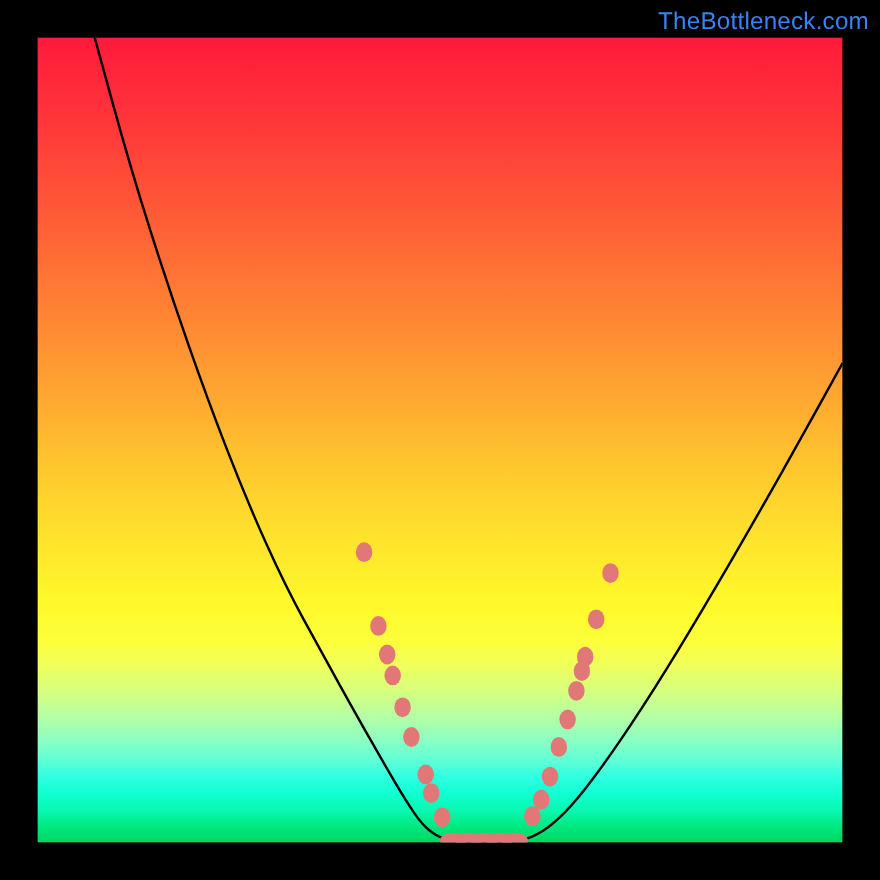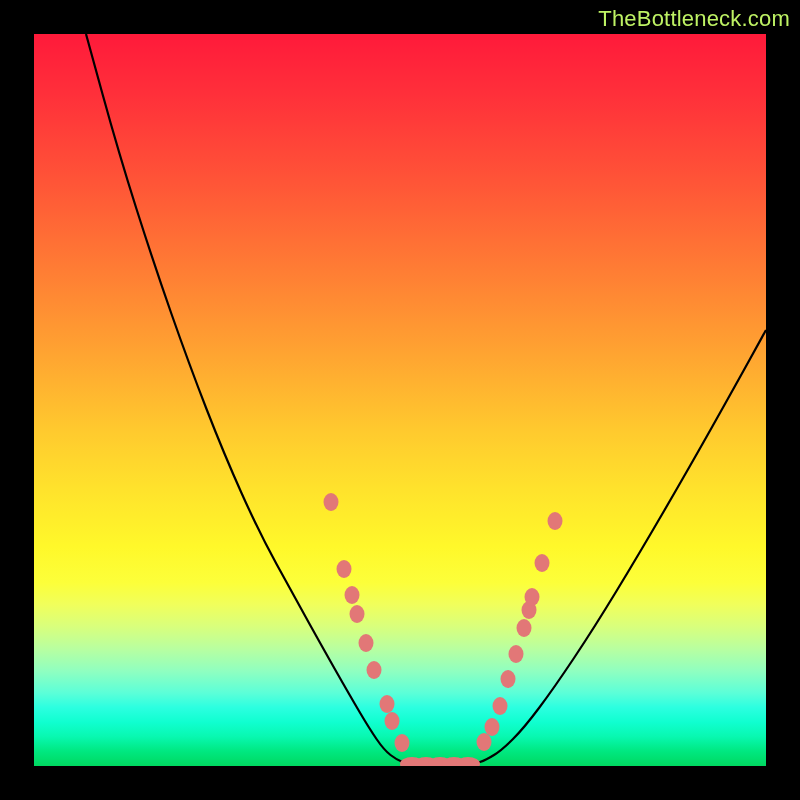--- a/index.html
+++ b/index.html
@@ -41,21 +41,21 @@
       #10ffd0 94%,
       #08f8b0 96%,
       #00e880 98%,
       #00d860 100%
     );
   }
   .watermark {
     position: absolute;
     top: 6px;
     right: 10px;
-    color: #bef264;
+    color: #3b82f6;
     font-size: 22px;
     font-weight: 500;
     letter-spacing: 0.2px;
     z-index: 10;
   }
   svg.curve {
     position: absolute;
     inset: 0;
     width: 100%;
     height: 100%;

